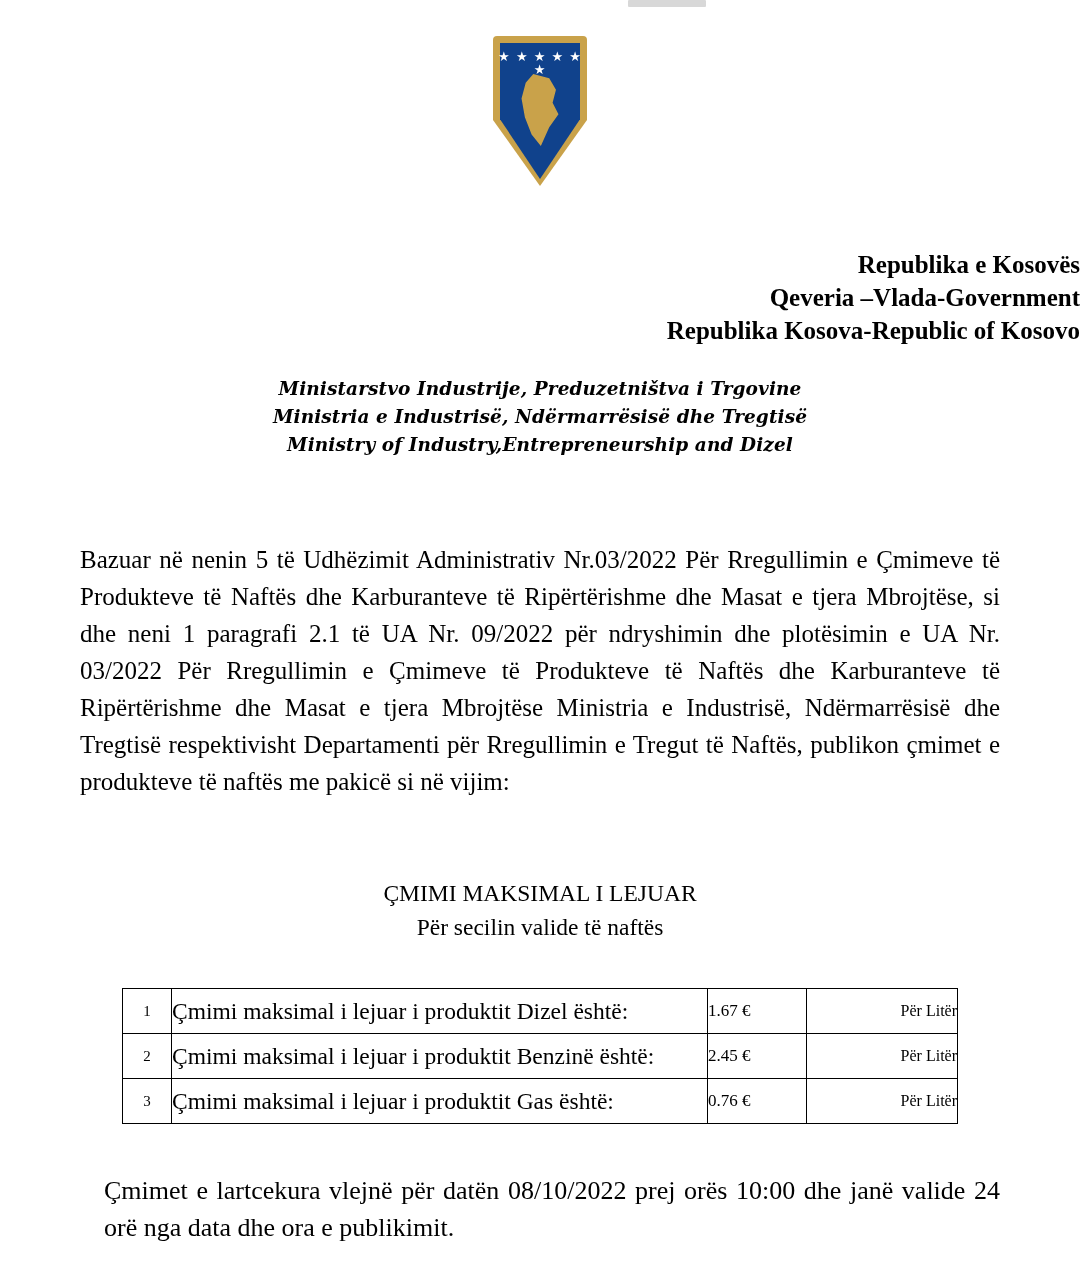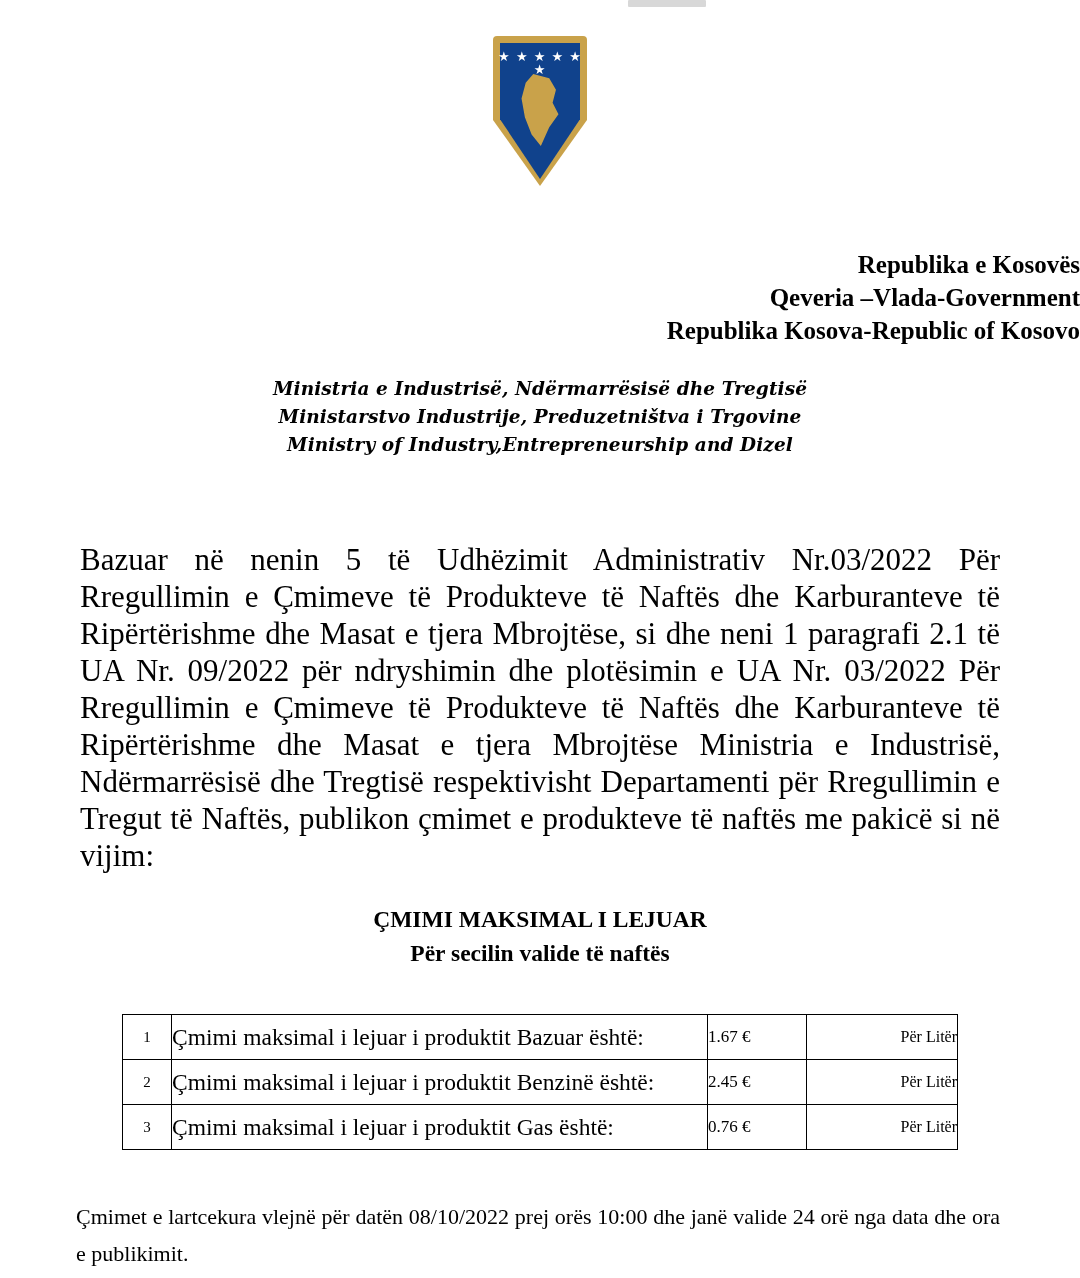--- a/index.html
+++ b/index.html
@@ -110,29 +110,29 @@
     font-weight: bold;
     font-size: 18.5px;
     line-height: 28px;
     letter-spacing: 0.1px;
   }
 
   
   .body-par {
     margin: 82px 80px 0 80px;
     text-align: justify;
-    font-size: 31px;
+    font-size: 25px;
     line-height: 37px;
   }
 
   
   .doc-heading {
-    margin-top: 28px;
-    text-align: center;
-    font-weight: bold;
+    margin-top: 76px;
+    text-align: center;
+    font-weight: normal;
     font-size: 23.5px;
     line-height: 34px;
   }
 
   
   table.price-table {
     margin: 44px auto 0 auto;
     border-collapse: collapse;
     width: 836px;
     table-layout: fixed;
@@ -158,23 +158,23 @@
     font-size: 17px;
   }
   td.col-unit {
     width: 150px;
     text-align: right;
     font-size: 16px;
   }
 
   
   .footer-note {
-    margin: 48px 80px 0 76px;
+    margin: 48px 80px 0 104px;
     text-align: justify;
-    font-size: 22px;
+    font-size: 26px;
     line-height: 37px;
     font-family: Liberation Serif, serif;
   }
 </style>
 </head>
 <body>
 
 <div class="top-strip">
   <div class="chip"></div>
 </div>
@@ -190,37 +190,37 @@
     </div>
   </div>
 
   <div class="title-block">
     <div>Republika e Kosovës</div>
     <div>Qeveria –Vlada-Government</div>
     <div>Republika Kosova-Republic of Kosovo</div>
   </div>
 
   <div class="subtitle-block">
+    <div>Ministarstvo Industrije, Preduzetništva i Trgovine</div>
     <div>Ministria e Industrisë, Ndërmarrësisë dhe Tregtisë</div>
-    <div>Ministarstvo Industrije, Preduzetništva i Trgovine</div>
     <div>Ministry of Industry,Entrepreneurship and Dizel</div>
   </div>
 
   <div class="body-par">Bazuar në nenin 5 të Udhëzimit Administrativ Nr.03/2022 Për Rregullimin e Çmimeve të Produkteve të Naftës dhe Karburanteve të Ripërtërishme dhe Masat e tjera Mbrojtëse, si dhe neni 1 paragrafi 2.1 të UA Nr. 09/2022 për ndryshimin dhe  plotësimin e UA Nr. 03/2022 Për Rregullimin e Çmimeve të Produkteve të Naftës dhe Karburanteve të Ripërtërishme dhe Masat e tjera Mbrojtëse Ministria e Industrisë, Ndërmarrësisë dhe Tregtisë respektivisht Departamenti për Rregullimin e Tregut të Naftës, publikon çmimet e produkteve të naftës me pakicë si në vijim:</div>
 
   <div class="doc-heading">
     <div>ÇMIMI MAKSIMAL I LEJUAR</div>
     <div>Për secilin valide të naftës</div>
   </div>
 
   <table class="price-table">
     <tbody>
       <tr>
         <td class="col-idx">1</td>
-        <td class="col-desc">Çmimi maksimal i lejuar i produktit Bazuar është:</td>
+        <td class="col-desc">Çmimi maksimal i lejuar i produktit Dizel është:</td>
         <td class="col-price">1.67 €</td>
         <td class="col-unit">Për Litër</td>
       </tr>
       <tr>
         <td class="col-idx">2</td>
         <td class="col-desc">Çmimi maksimal i lejuar i produktit Benzinë është:</td>
         <td class="col-price">2.45 €</td>
         <td class="col-unit">Për Litër</td>
       </tr>
       <tr>

